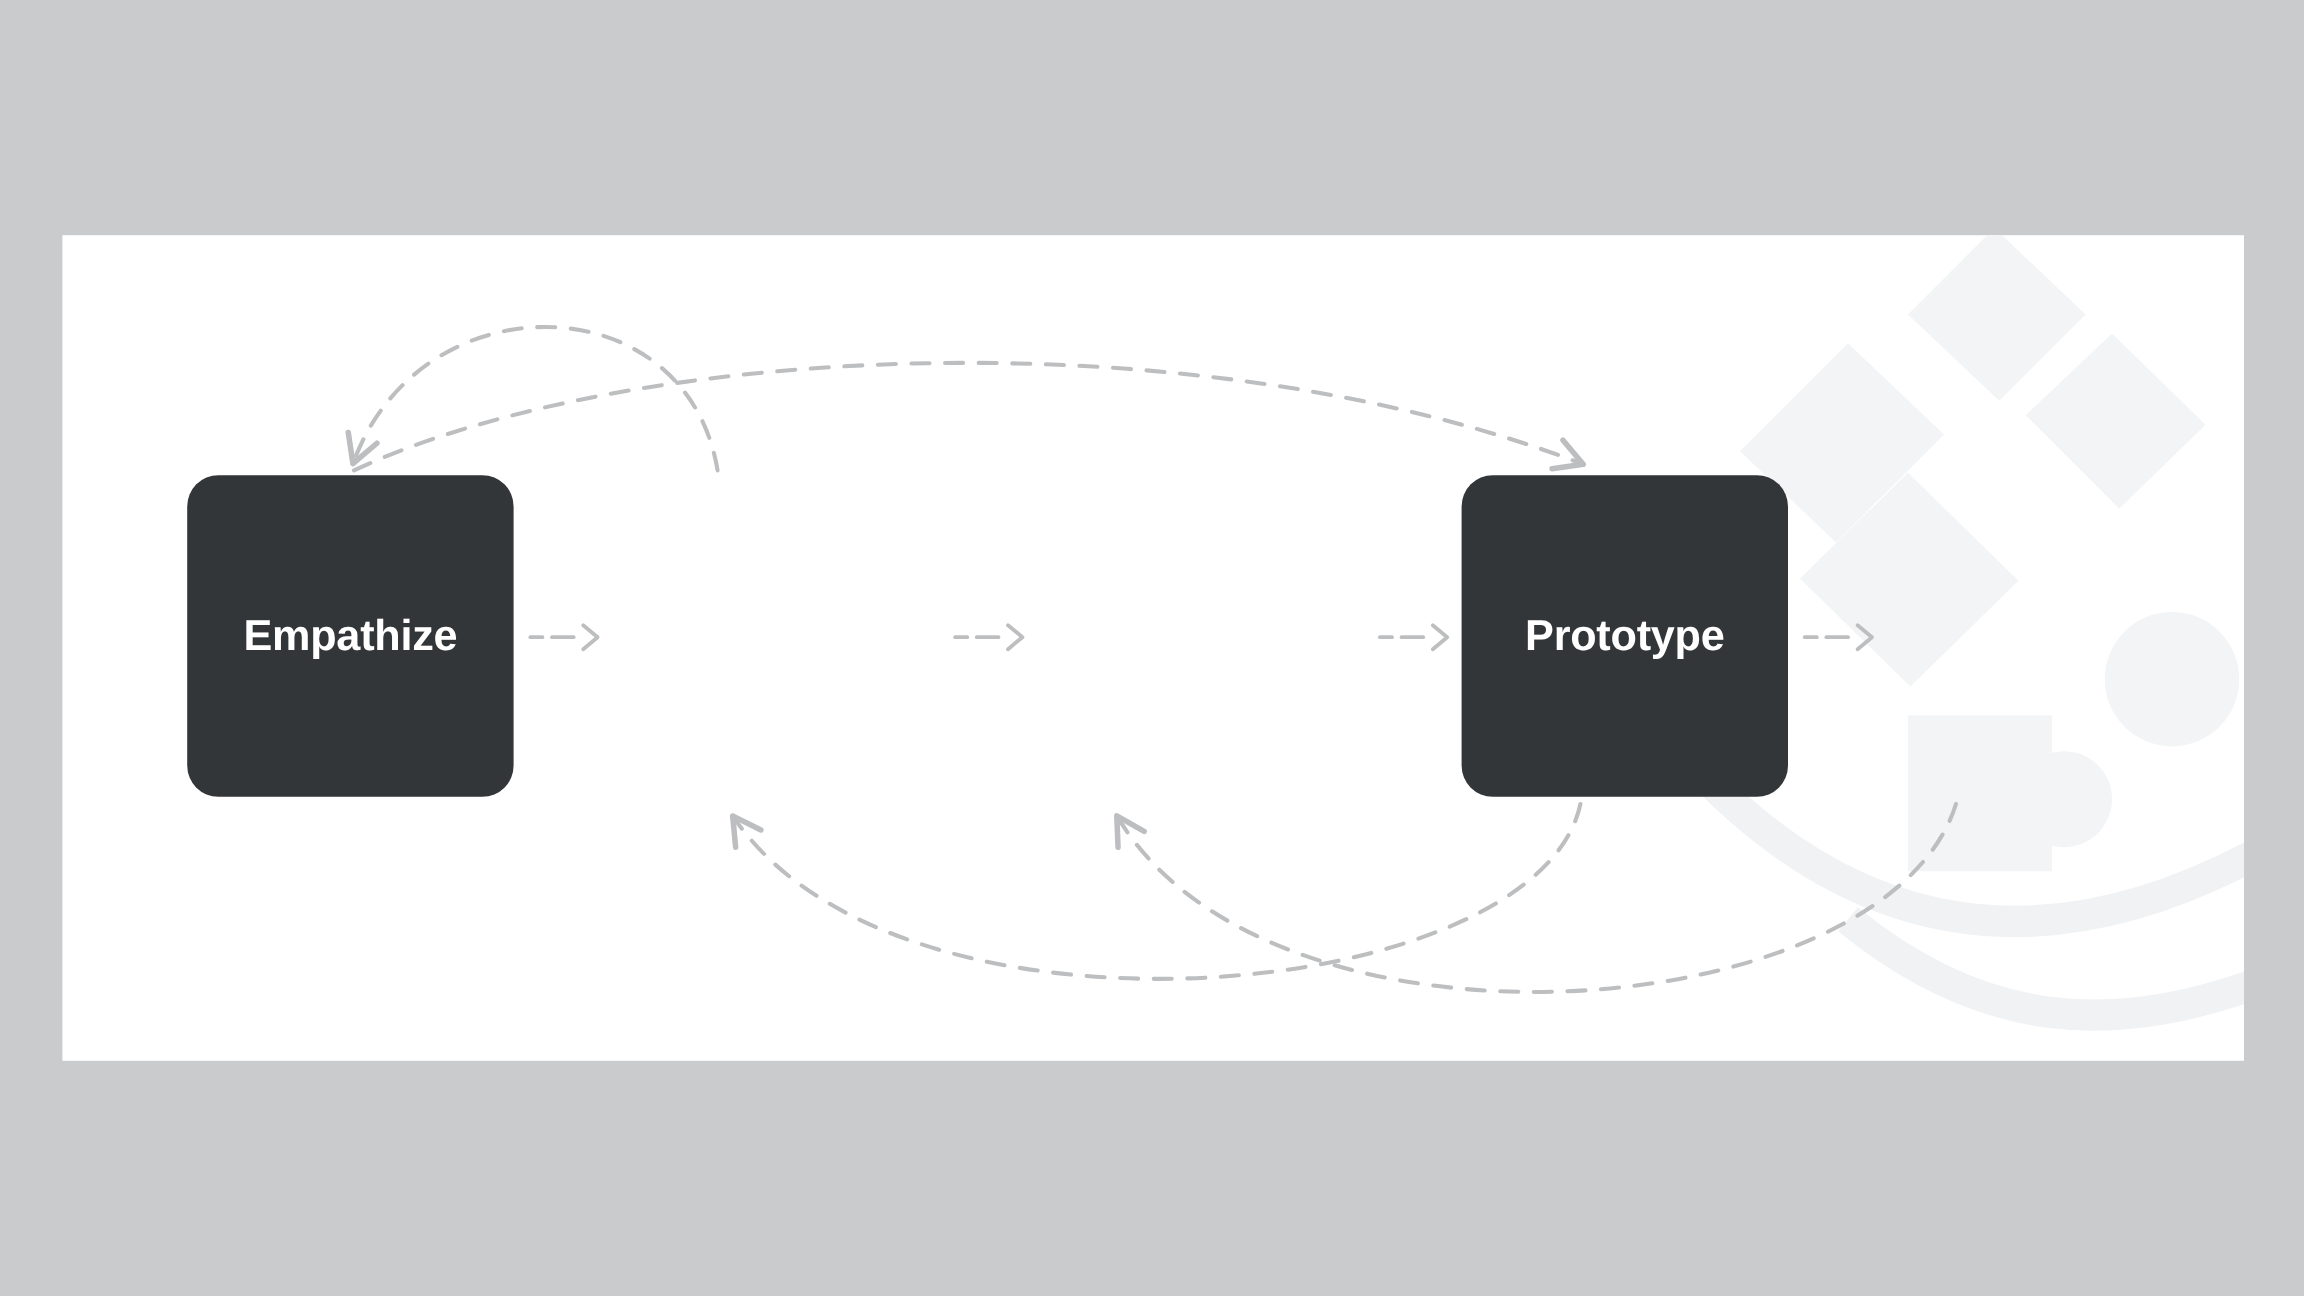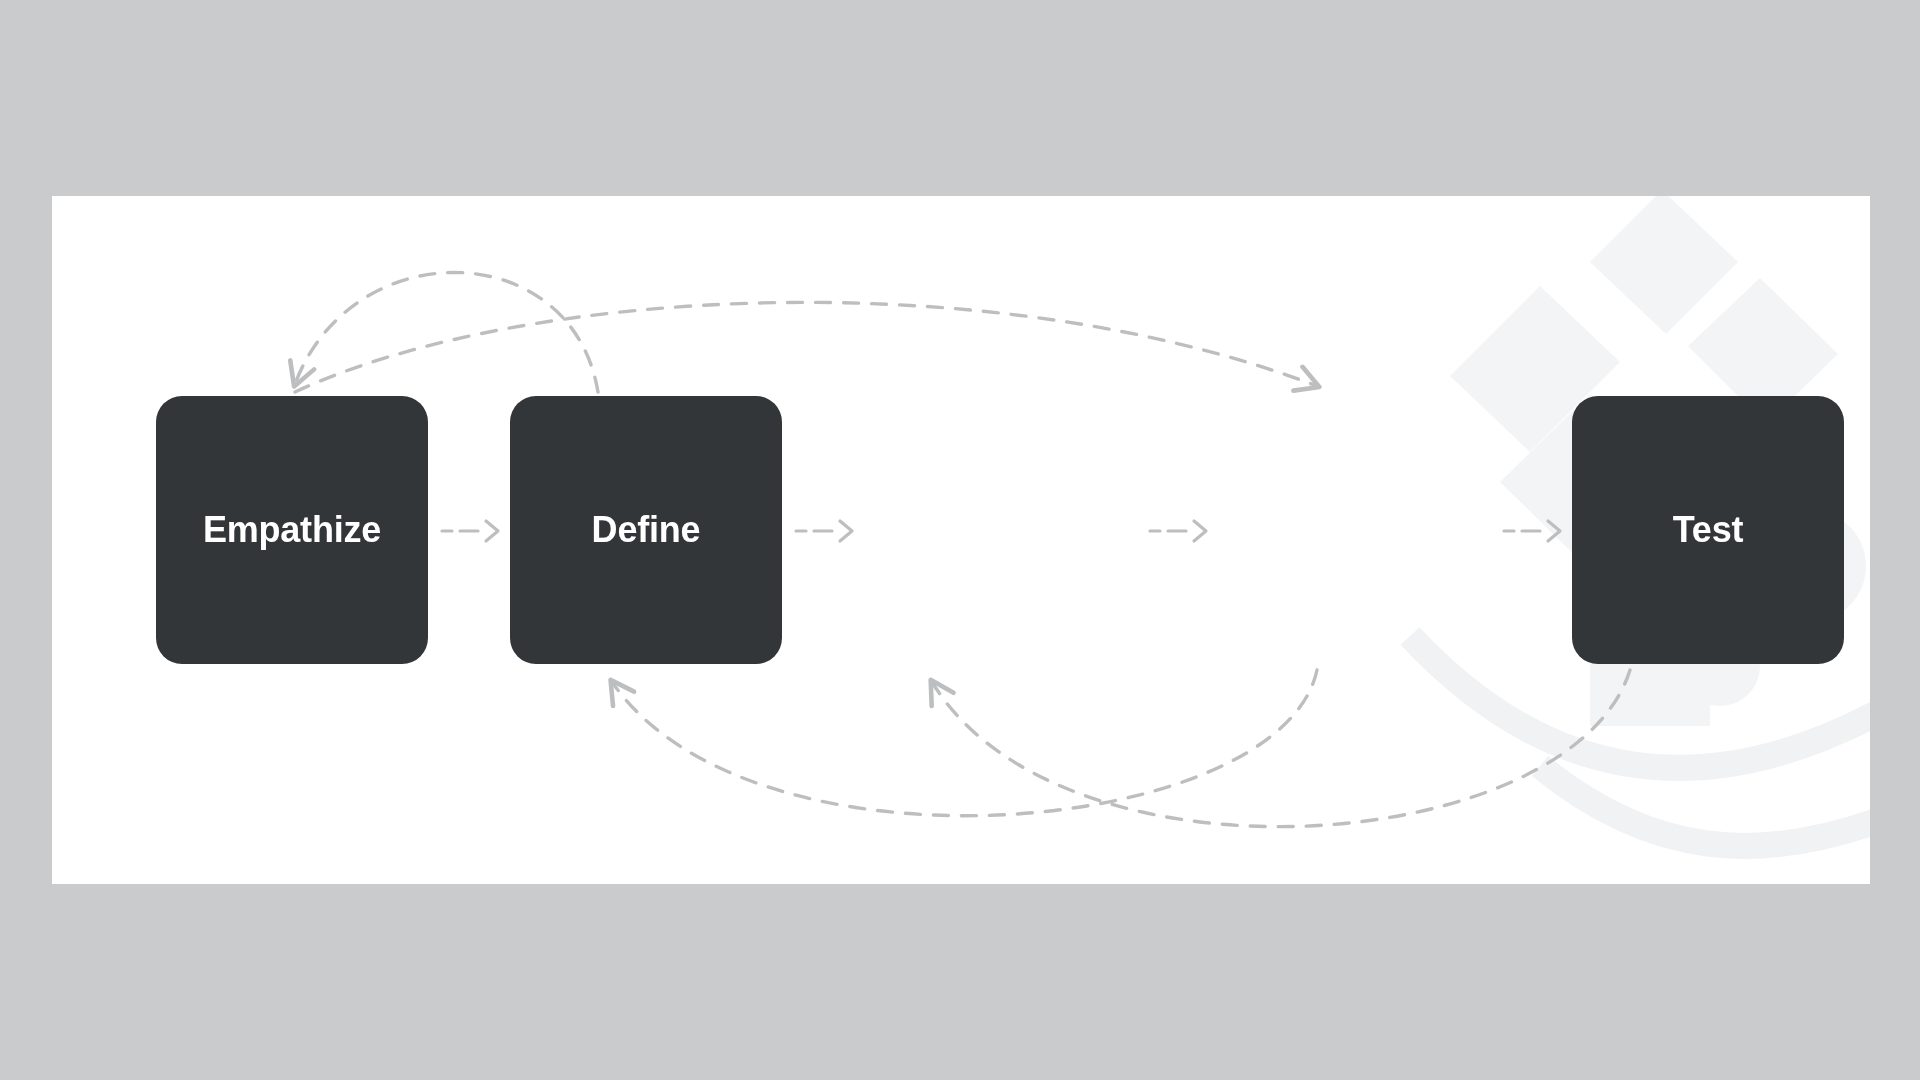--- a/index.html
+++ b/index.html
@@ -143,49 +143,46 @@
       </div>
 
       <svg class="connector" style="left:386px" viewBox="0 0 72 38" xmlns="http://www.w3.org/2000/svg">
         <g fill="none" stroke="#bdbec0" stroke-width="3.2" stroke-linecap="round">
           <line x1="4" y1="19" x2="14" y2="19"></line>
           <line x1="22" y1="19" x2="40" y2="19"></line>
           <path d="M48 9 L60 19 L48 29" stroke-linejoin="round"></path>
         </g>
       </svg>
 
-      <div class="card" style="left:458px">
-        <span class="card-label">Define</span>
-      </div>
 
       <svg class="connector" style="left:740px" viewBox="0 0 72 38" xmlns="http://www.w3.org/2000/svg">
         <g fill="none" stroke="#bdbec0" stroke-width="3.2" stroke-linecap="round">
           <line x1="4" y1="19" x2="14" y2="19"></line>
           <line x1="22" y1="19" x2="40" y2="19"></line>
           <path d="M48 9 L60 19 L48 29" stroke-linejoin="round"></path>
         </g>
       </svg>
 
 
       <svg class="connector" style="left:1094px" viewBox="0 0 72 38" xmlns="http://www.w3.org/2000/svg">
         <g fill="none" stroke="#bdbec0" stroke-width="3.2" stroke-linecap="round">
           <line x1="4" y1="19" x2="14" y2="19"></line>
           <line x1="22" y1="19" x2="40" y2="19"></line>
           <path d="M48 9 L60 19 L48 29" stroke-linejoin="round"></path>
         </g>
       </svg>
 
+      <div class="card" style="left:1166px">
+        <span class="card-label">Prototype</span>
+      </div>
 
       <svg class="connector" style="left:1448px" viewBox="0 0 72 38" xmlns="http://www.w3.org/2000/svg">
         <g fill="none" stroke="#bdbec0" stroke-width="3.2" stroke-linecap="round">
           <line x1="4" y1="19" x2="14" y2="19"></line>
           <line x1="22" y1="19" x2="40" y2="19"></line>
           <path d="M48 9 L60 19 L48 29" stroke-linejoin="round"></path>
         </g>
       </svg>
 
-      <div class="card" style="left:1520px">
-        <span class="card-label">Test</span>
-      </div>
 
     </div>
   </div>
 </div>
 
 </body></html>

